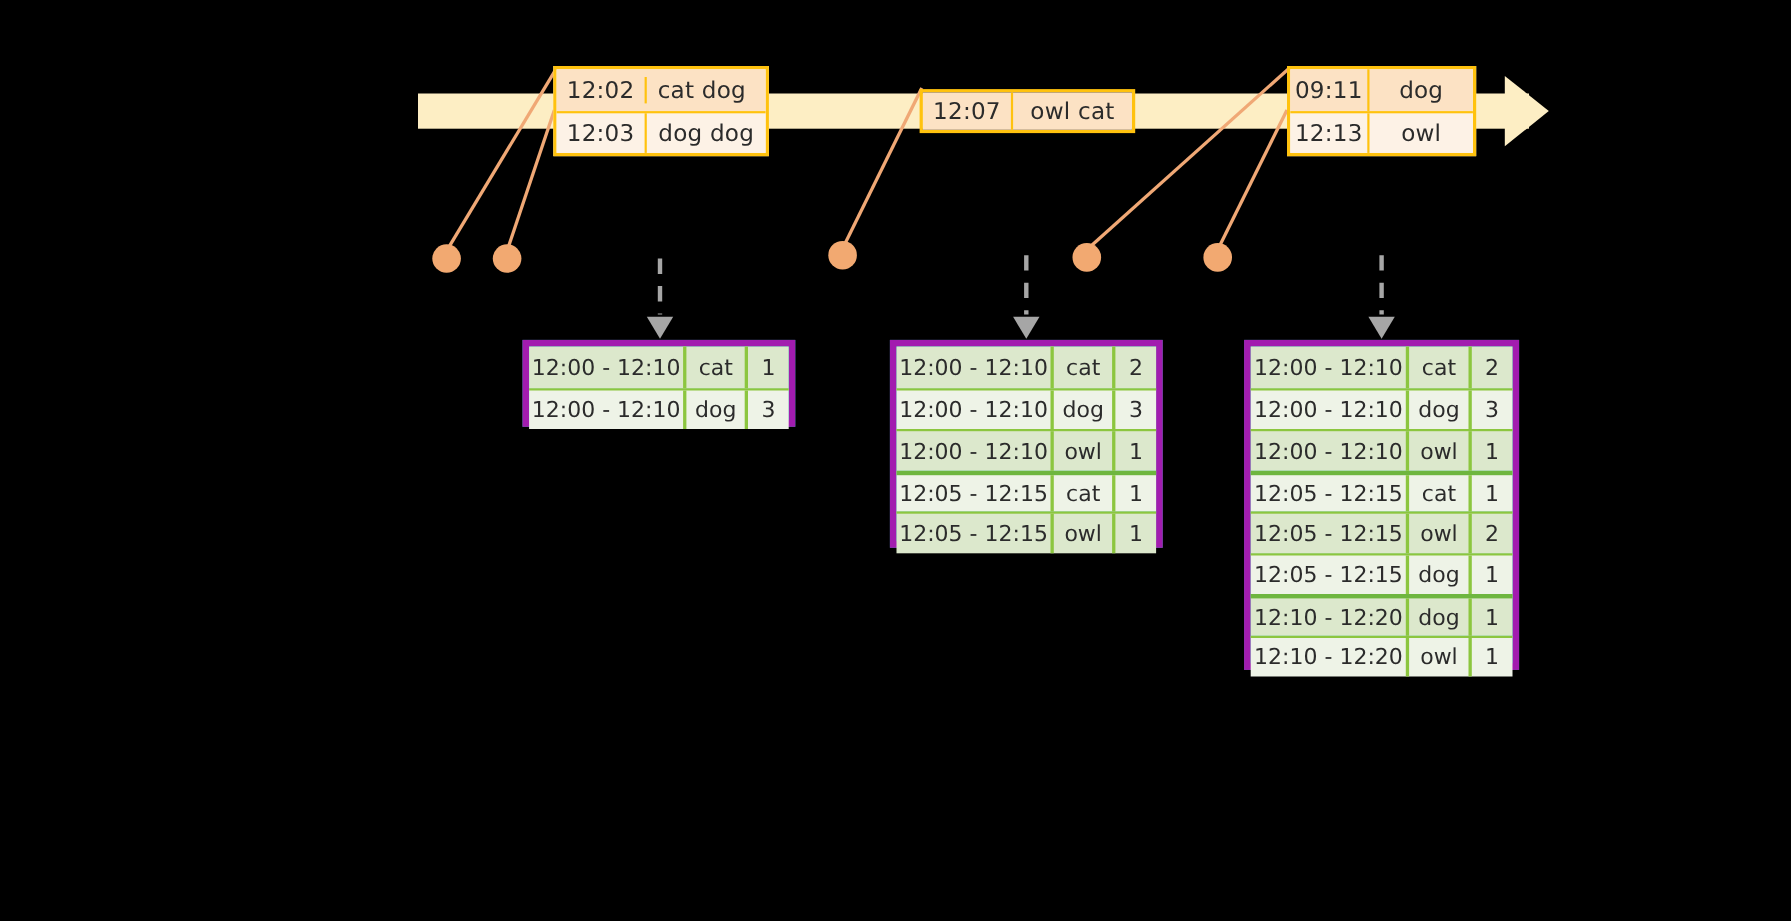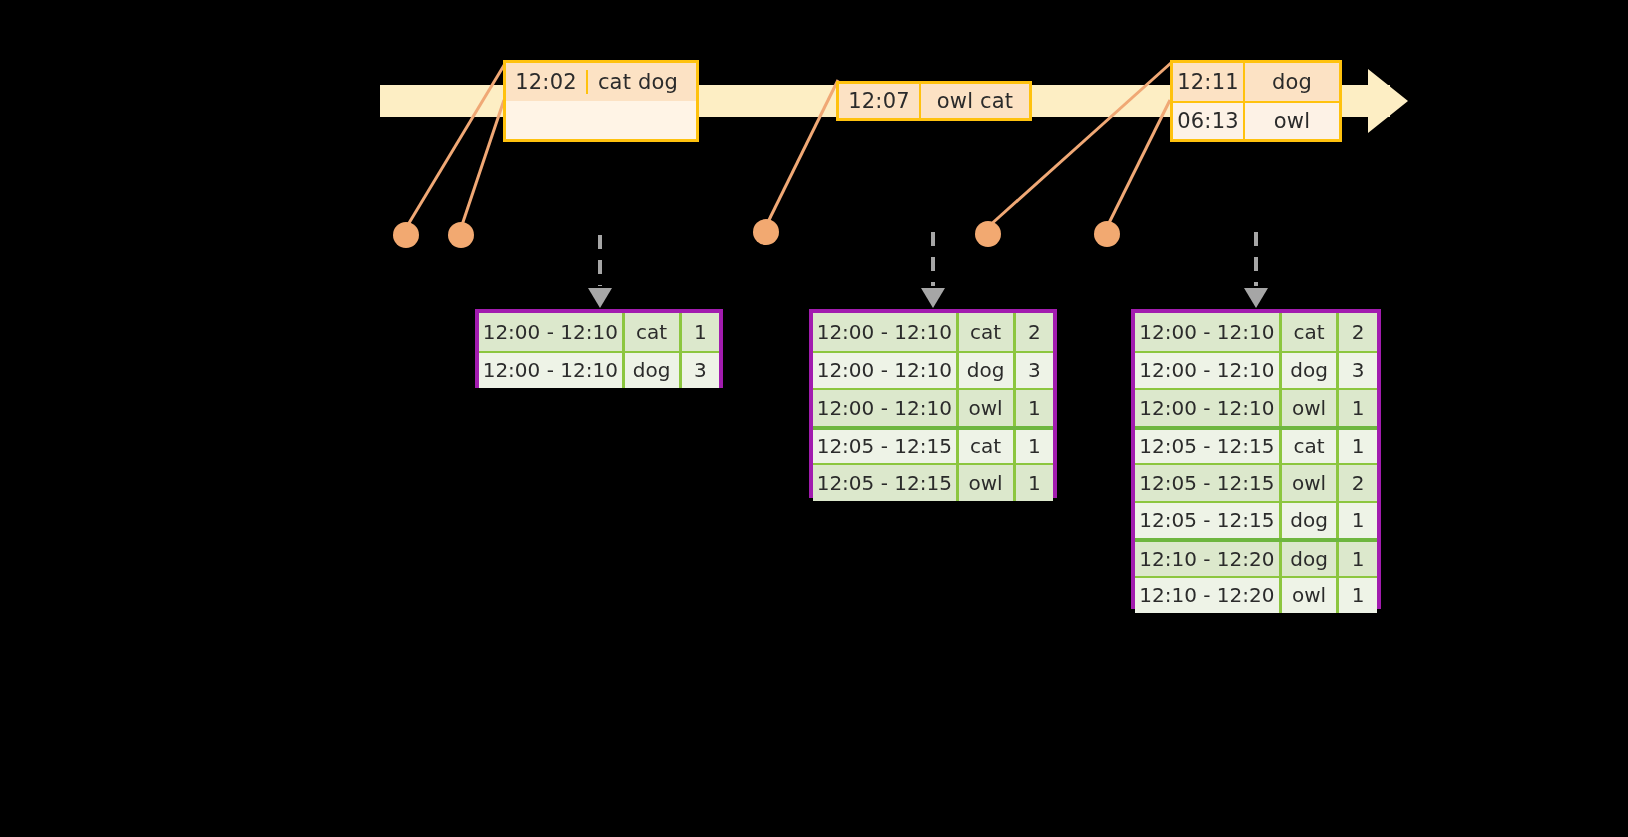--- a/index.html
+++ b/index.html
@@ -63,21 +63,21 @@
     align-items: center;
     justify-content: center;
     color: #2b2b2b;
     font-size: 21px;
     letter-spacing: 0.2px;
   }
 
   
   .result-table {
     position: absolute;
-    border: 4px solid #a21caf;
+    border: 6px solid #a21caf;
     box-sizing: border-box;
     background: #14b8a6;
   }
   .res-row {
     display: flex;
     flex-direction: row;
     box-sizing: border-box;
     height: 37.5px;
   }
   .res-row + .res-row { border-top: 2px solid #8CC63F; }
@@ -149,36 +149,40 @@
       <polygon points="921,288 945,288 933,308"></polygon>
       <polygon points="1244,288 1268,288 1256,308"></polygon>
     </g>
   </svg>
 
   <div class="evt-group" style="left:503px; top:60px; width:196px; height:82px;">
     <div class="evt-row shade-a" style="height:38px;align-items:center;">
       <div class="evt-time" style="width:82px;">12:02</div>
       <div class="evt-payload" style="width:100px;">cat dog</div>
     </div>
+    <div class="evt-row shade-b" style="height:38px;">
+      <div class="evt-time" style="width:82px;">12:03</div>
+      <div class="evt-payload" style="width:108px;">dog dog</div>
+    </div>
   </div>
 
   <div class="evt-group" style="left:836px; top:81px; width:196px; height:40px;">
     <div class="evt-row shade-a" style="height:34px;">
       <div class="evt-time" style="width:82px;">12:07</div>
       <div class="evt-payload" style="width:108px;">owl cat</div>
     </div>
   </div>
 
   <div class="evt-group" style="left:1170px; top:60px; width:172px; height:82px;">
     <div class="evt-row shade-a" style="height:38px;">
-      <div class="evt-time" style="width:72px;">12:11</div>
+      <div class="evt-time" style="width:72px;">09:11</div>
       <div class="evt-payload" style="width:94px;">dog</div>
     </div>
     <div class="evt-row shade-b" style="height:38px;">
-      <div class="evt-time" style="width:72px;">06:13</div>
+      <div class="evt-time" style="width:72px;">12:13</div>
       <div class="evt-payload" style="width:94px;">owl</div>
     </div>
   </div>
 
   <div class="result-table" style="left:475px; top:309px; width:248px; height:79px;">
       <div class="res-row shade-a">
         <div class="res-window" style="width: 148px;">12:00 - 12:10</div>
         <div class="res-key" style="width: 58px;">cat</div>
         <div class="res-count" style="width: 38px;">1</div>
       </div>

